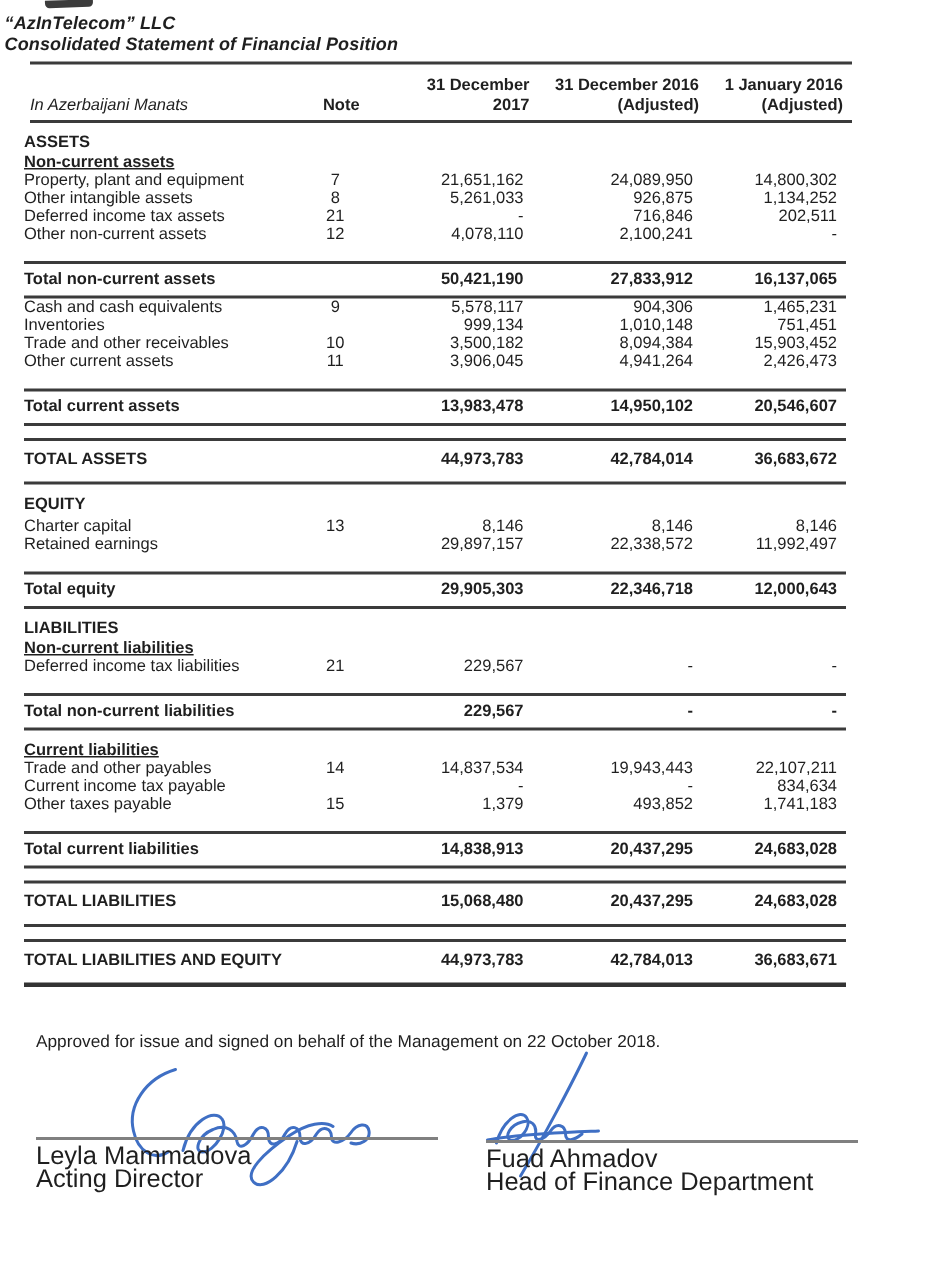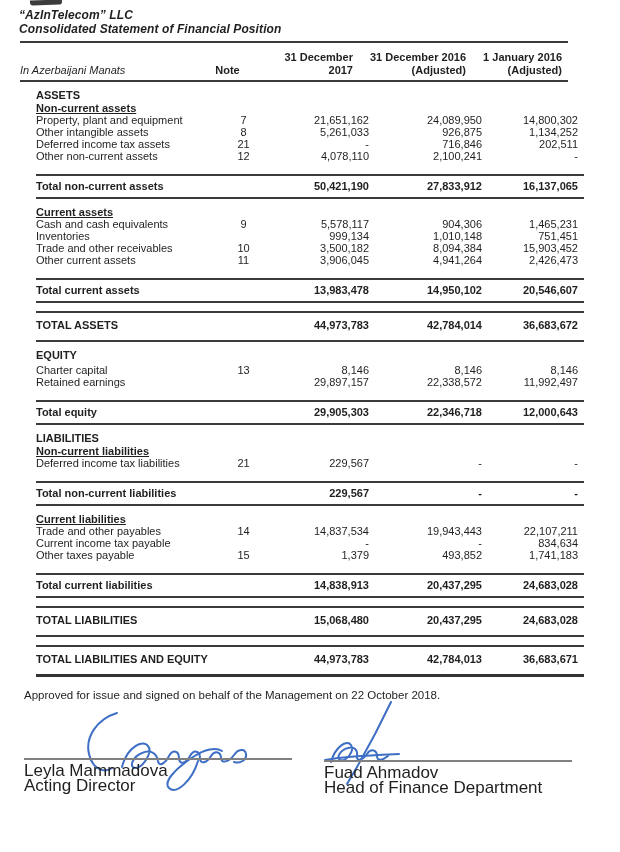--- a/index.html
+++ b/index.html
@@ -8,38 +8,38 @@
     background:#ffffff;
     font-family:"Liberation Sans","DejaVu Sans",sans-serif;
     color:#1f1f1f;
     position:relative;
     overflow:hidden;
   }
   .scan-artifact { position:absolute; left:30px; top:0; width:32px; height:5px;
     background:#3c3c3c; border-radius:0 0 3px 3px; transform:rotate(-2deg); }
 
   .page { padding-top:8px; }
-  .doc-header { margin-left:19px; width:548px; }
+  .doc-header { margin-left:3px; width:548px; }
   .company, .doc-title {
     font-size:12px; font-weight:bold; font-style:italic; line-height:14px; letter-spacing:0.1px;
   }
   .title-rule { margin-left:20px; margin-top:5px; width:548px; border-top:2px solid #3b3b3b; }
 
   .cols {
     margin-left:20px; width:548px; margin-top:8px;
     display:grid; grid-template-columns:185px 45px 103px 113px 102px;
     align-items:end; padding-bottom:3px; border-bottom:2px solid #3b3b3b;
     font-size:11px; line-height:13px;
   }
   .unit-label { font-style:italic; }
   .col-note { font-weight:bold; text-align:center; }
   .col-head { font-weight:bold; text-align:right; }
   .col-head.last { padding-right:6px; }
 
-  .rows { margin-left:36px; width:548px; font-size:11px; }
+  .rows { margin-left:16px; width:548px; font-size:11px; }
   .row { display:grid; grid-template-columns:185px 45px 103px 113px 102px; line-height:12px; }
   .c-label { white-space:nowrap; }
   .c-note { text-align:center; }
   .c-val { text-align:right; }
   .c-val.last { padding-right:6px; }
 
   .r-section .c-label, .r-subheader .c-label { font-weight:bold; }
   .r-total, .r-grand { font-weight:bold; }
   .r-section { padding-top:7px; }
   .r-subheader { padding-top:1px;text-decoration:underline; }
@@ -131,27 +131,20 @@
         <span class="c-val">2,100,241</span>
         <span class="c-val last">-</span>
       </div>
       <div class="row r-total">
         <span class="c-label">Total non-current assets</span>
         <span class="c-note"></span>
         <span class="c-val">50,421,190</span>
         <span class="c-val">27,833,912</span>
         <span class="c-val last">16,137,065</span>
       </div>
-      <div class="row r-subheader">
-        <span class="c-label">Current assets</span>
-        <span class="c-note"></span>
-        <span class="c-val"></span>
-        <span class="c-val"></span>
-        <span class="c-val last"></span>
-      </div>
       <div class="row r-item">
         <span class="c-label">Cash and cash equivalents</span>
         <span class="c-note">9</span>
         <span class="c-val">5,578,117</span>
         <span class="c-val">904,306</span>
         <span class="c-val last">1,465,231</span>
       </div>
       <div class="row r-item">
         <span class="c-label">Inventories</span>
         <span class="c-note"></span>

